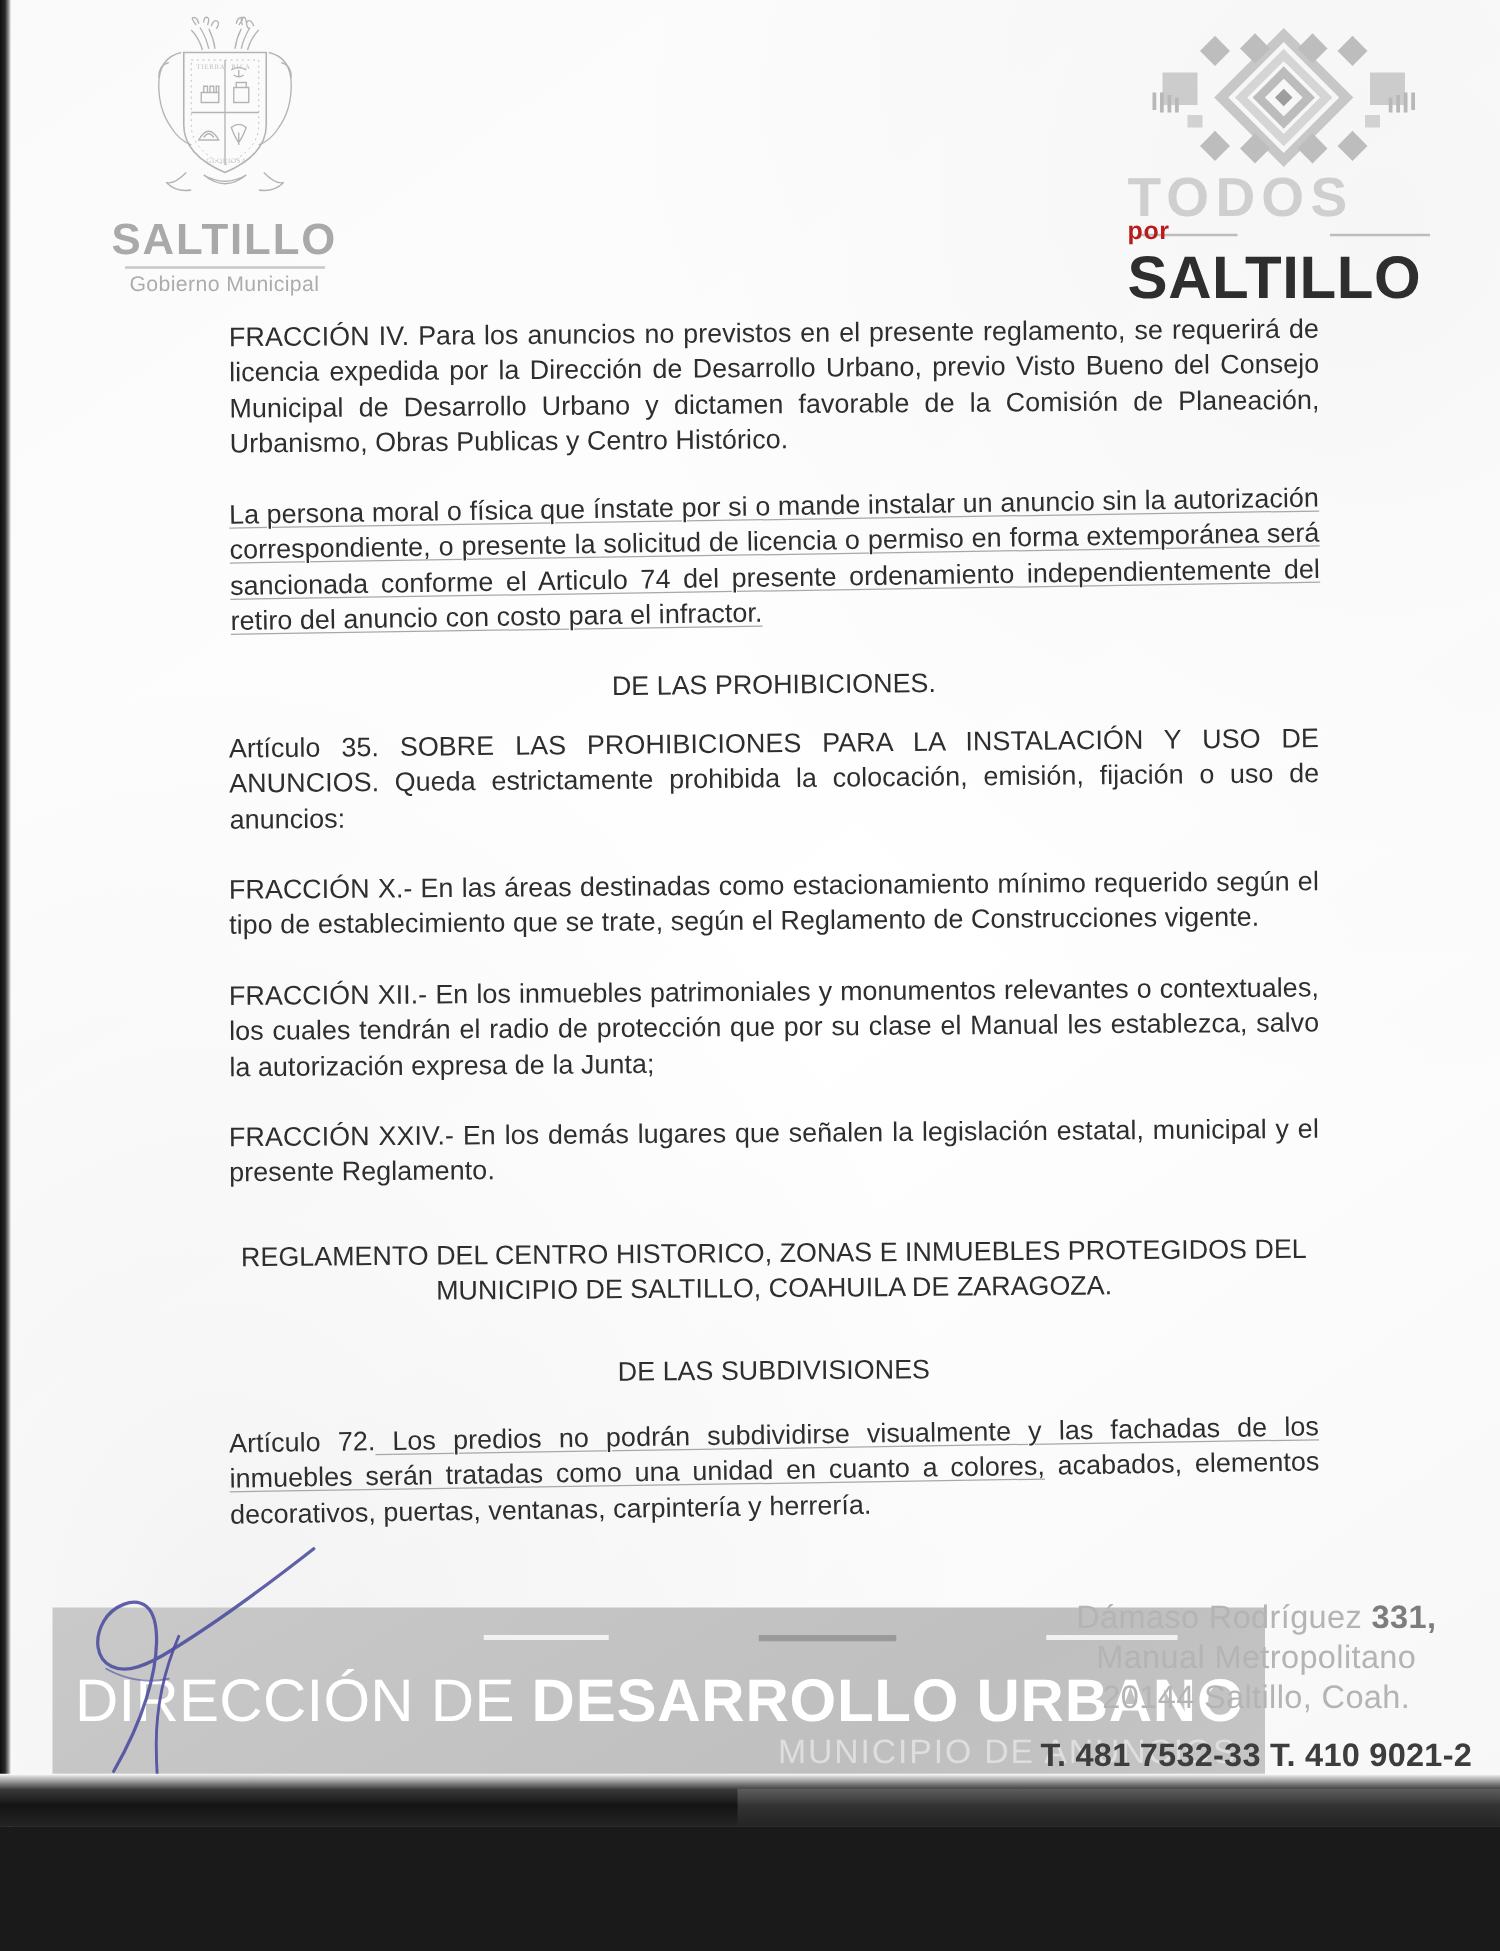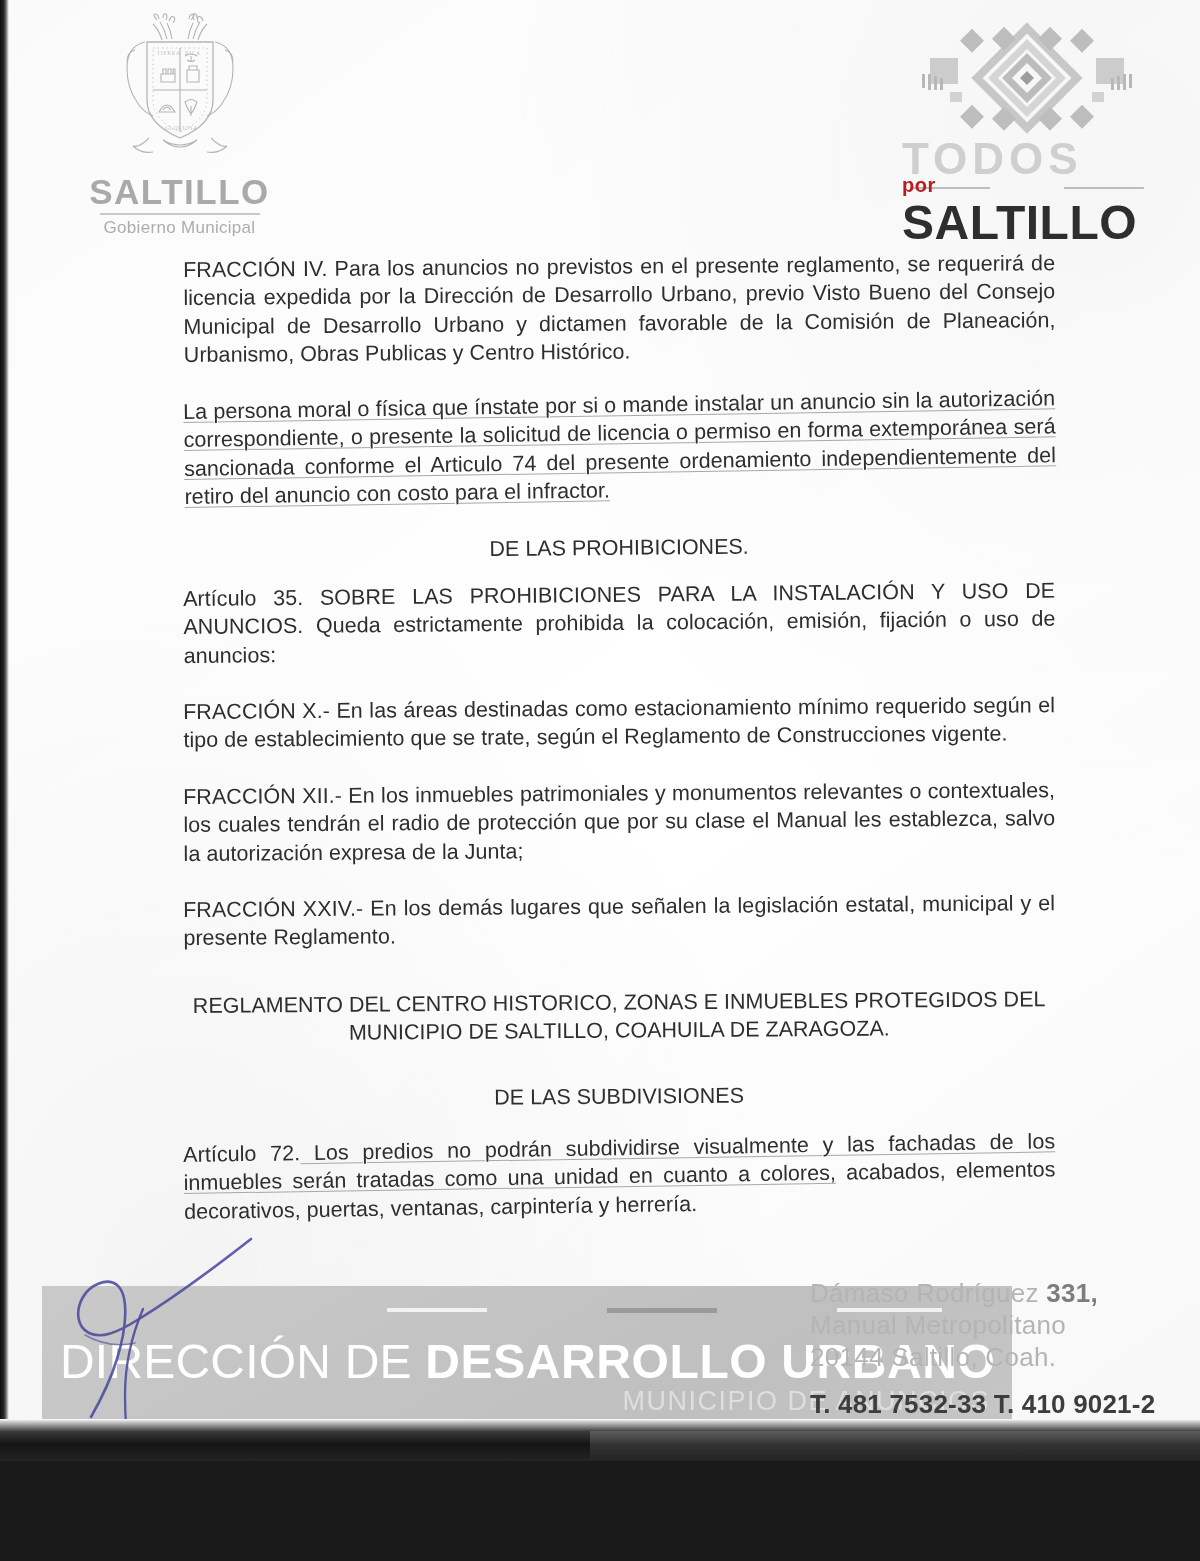--- a/index.html
+++ b/index.html
@@ -243,21 +243,21 @@
     letter-spacing: .3px;
   }
   .contact .l b { color: #7d7d7d; font-weight: 800; }
   .contact .tel {
     font-size: 26px;
     font-weight: 800;
     color: #3d3d3d;
     letter-spacing: .2px;
     margin-top: 16px;
   }
-  .clip-right { overflow: hidden; }
+  .clip-right { overflow: hidden; text-align: center; }
 </style>
 </head>
 <body>
 
 <div class="page">
 
   <div class="paper-tint"></div>
 
   <div class="header">
 

